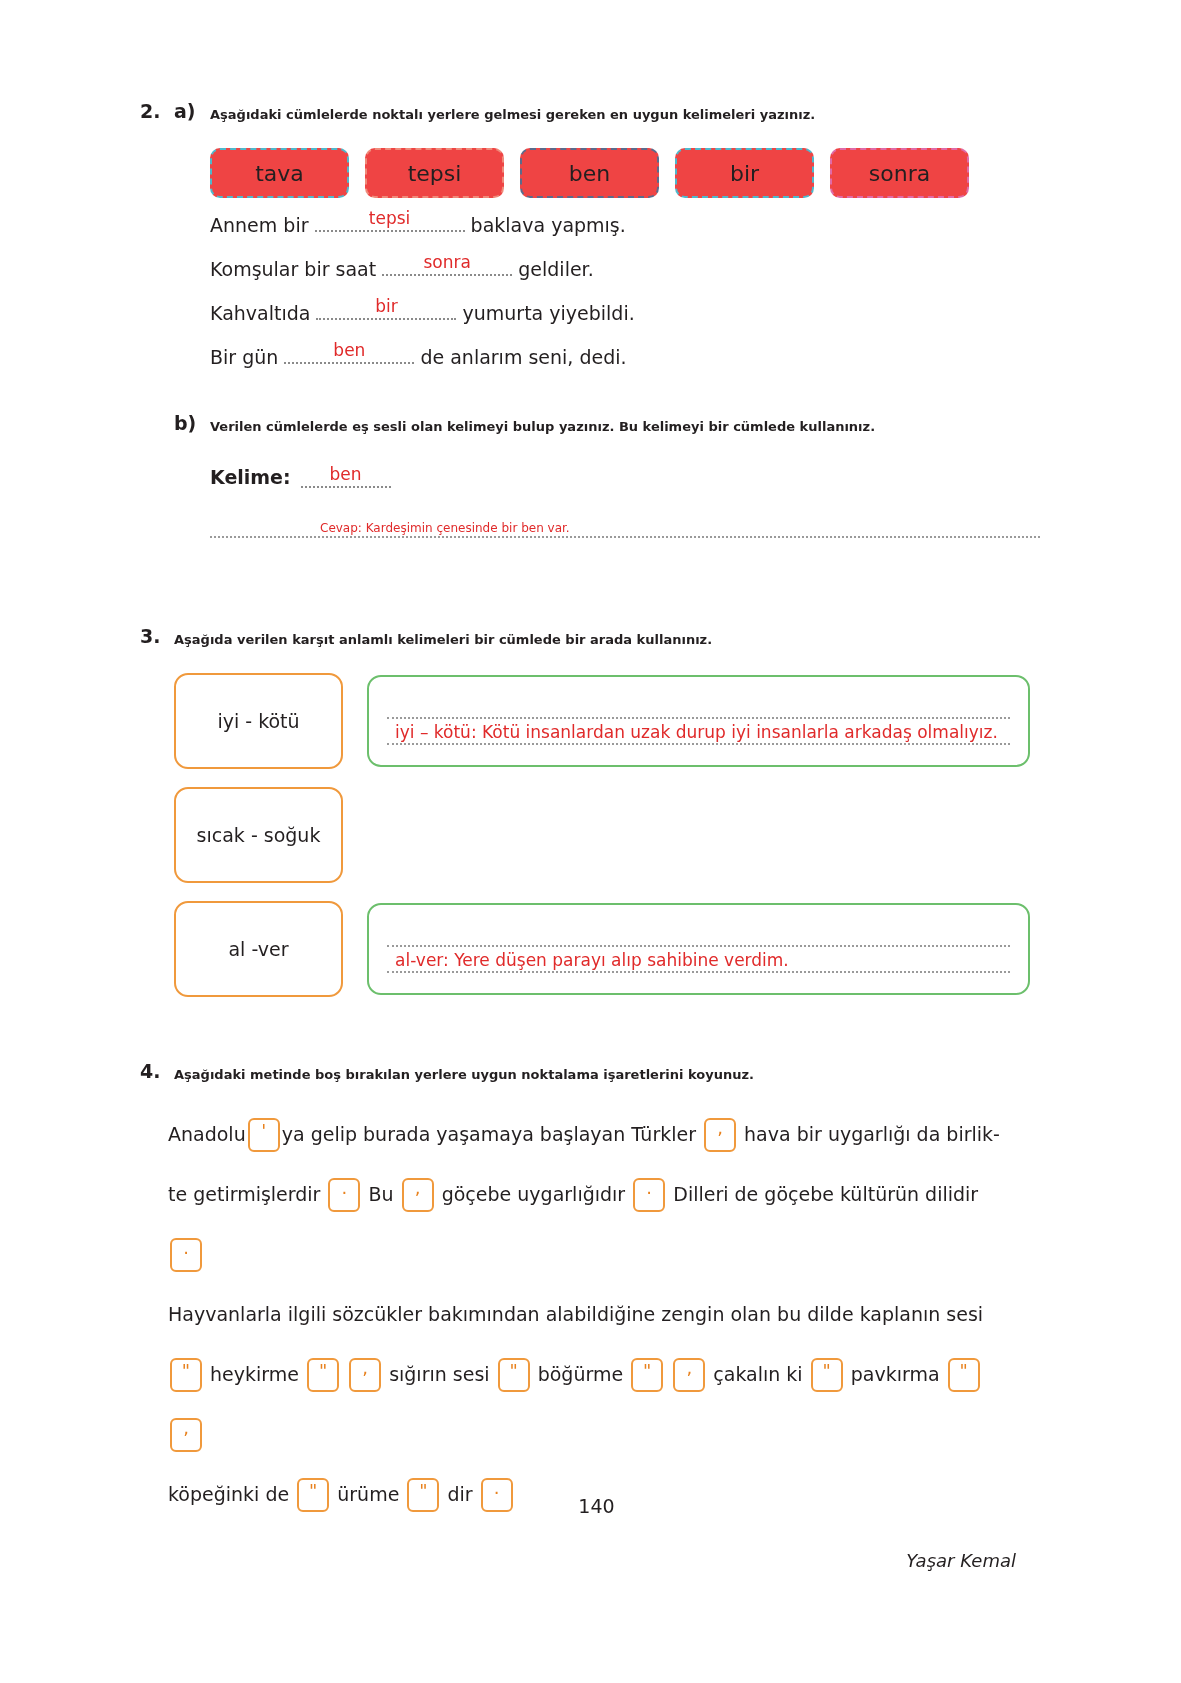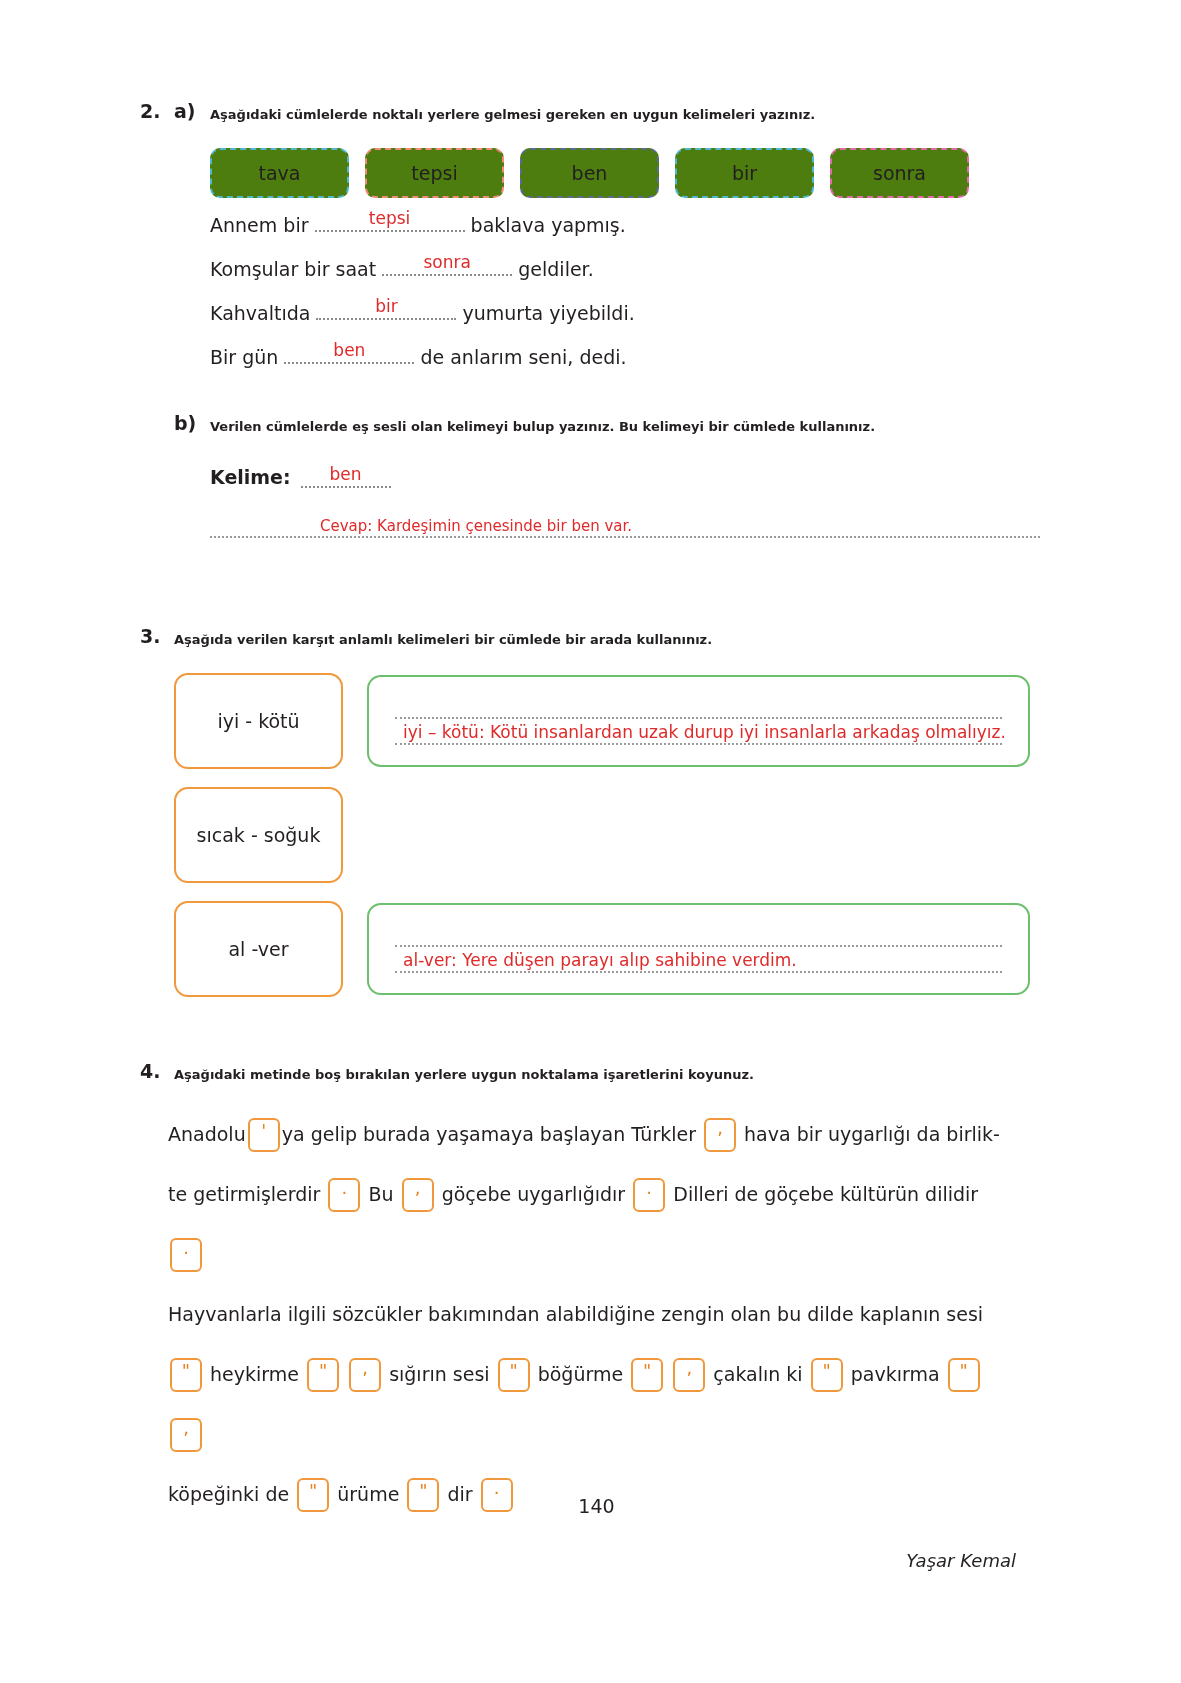--- a/index.html
+++ b/index.html
@@ -27,21 +27,21 @@
     font-weight: bold;
     font-size: 19px;
   }
   .qtext {
     font-weight: bold;
     font-size: 13px;
     line-height: 30px;
   }
   .answer {
     color: #e02a2a;
-    font-size: 15px;
+    font-size: 12px;
     text-align: right;
   }
 
   
   #q2 {
     position: absolute;
     left: 140px;
     top: 100px;
     width: 880px;
   }
@@ -69,22 +69,22 @@
     margin: 18px 0 10px 0;
   }
   .word-box {
     border: 2px dashed #45b0c4;
     border-radius: 10px;
     width: 135px;
     height: 46px;
     display: flex;
     align-items: center;
     justify-content: center;
-    font-size: 19px;
-    background: #4d7c0f;
+    font-size: 22px;
+    background: #ef4444;
   }
   .word-box.c1 { border-color: #4fb8cc; }
   .word-box.c2 { border-color: #f08a7a; }
   .word-box.c3 { border-color: #5b6b8c; }
   .word-box.c4 { border-color: #4fb8cc; }
   .word-box.c5 { border-color: #e06ba8; }
 
   .fill-line {
     position: relative;
     display: inline-block;
@@ -140,21 +140,21 @@
   .pair-answer {
     margin-left: 24px;
     flex: 1;
     height: 92px;
     border: 2px solid #6cbf6c;
     border-radius: 14px;
     position: relative;
     display: flex;
     flex-direction: column;
     justify-content: center;
-    padding: 0 26px;
+    padding: 0 18px;
     box-sizing: border-box;
   }
   .pair-answer .ln {
     border-bottom: 2px dotted #9a9a9a;
     height: 20px;
     margin: 2px 0;
     position: relative;
   }
   .pair-answer .ln .txt {
     position: absolute;

